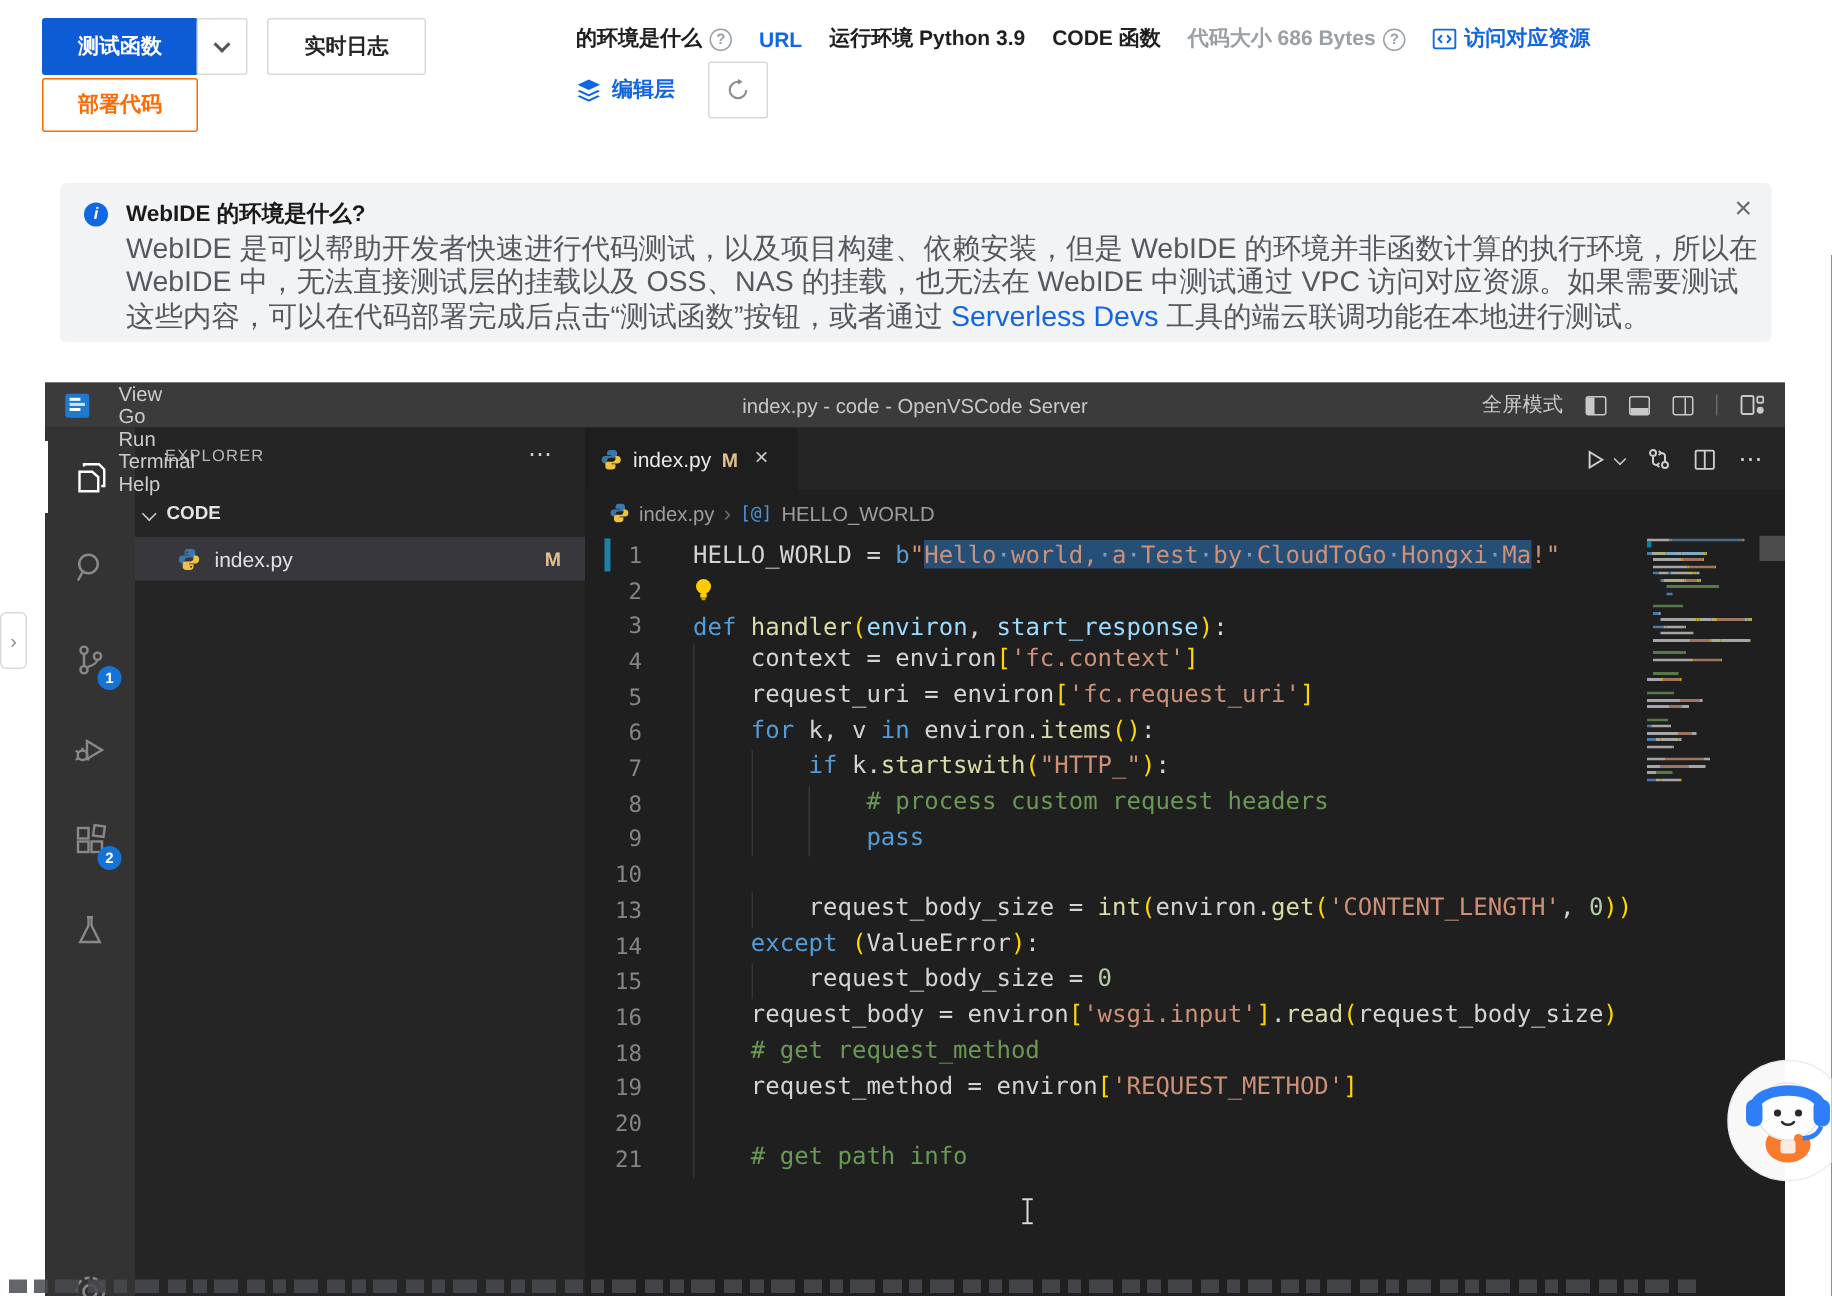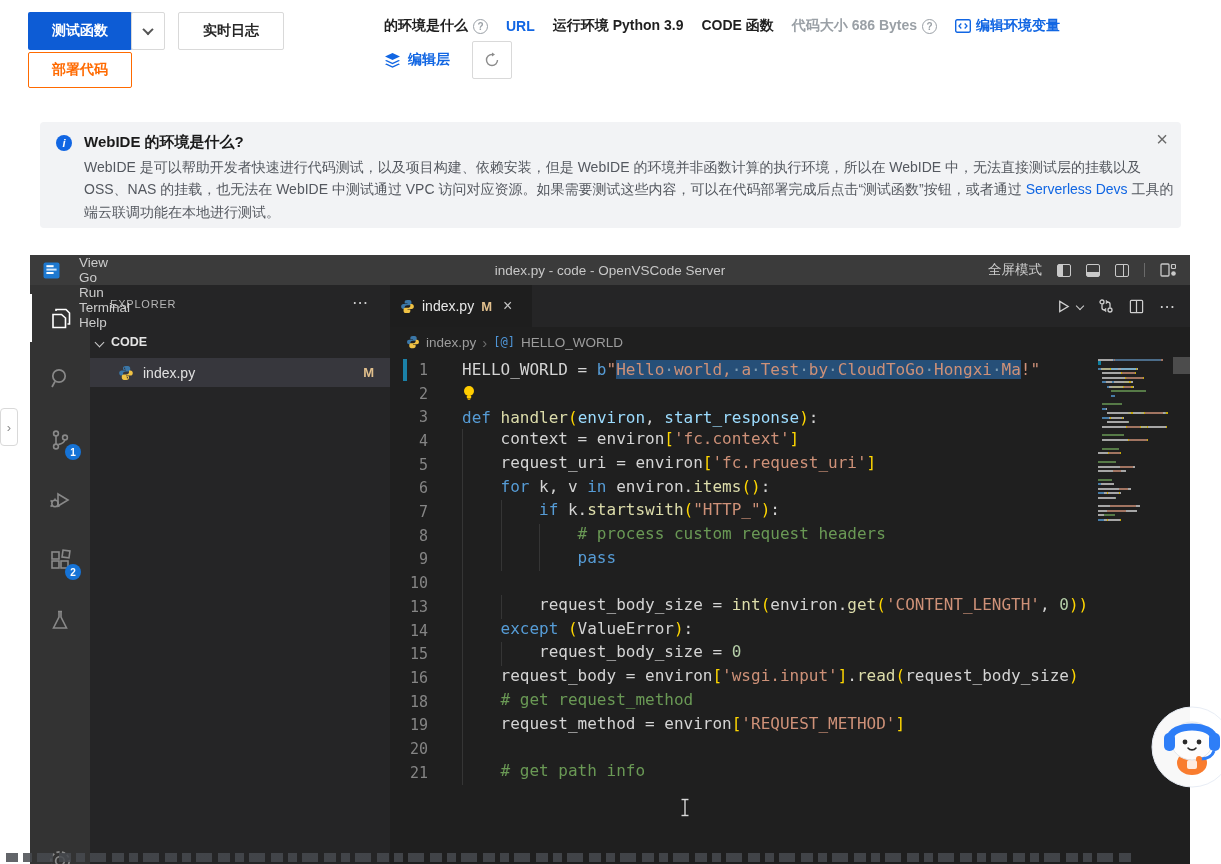--- a/index.html
+++ b/index.html
@@ -27,21 +27,21 @@
   .refresh-btn { position:absolute; left:472px; top:41px; width:40px; height:38px; border:1px solid #d9d9d9;
                  border-radius:2px; background:#fff; display:flex; align-items:center; justify-content:center; cursor:pointer; }
 
   
   .banner { position:absolute; left:40px; top:122px; width:1141px; height:106px;
             background:#f2f3f5; border-radius:4px; }
   .banner-icon { position:absolute; left:16px; top:13px; width:16px; height:16px; border-radius:50%;
                  background:#1166e3; color:#fff; font-size:11px; font-weight:700; font-style:italic;
                  display:flex; align-items:center; justify-content:center; }
   .banner-title { position:absolute; left:44px; top:11px; font-size:15px; font-weight:700; color:#1a1a1a; }
-  .banner-body { position:absolute; left:44px; top:34px; width:1092px; font-size:14px; color:#54585f; line-height:22.3px; }
+  .banner-body { position:absolute; left:44px; top:34px; width:1092px; font-size:19px; color:#54585f; line-height:22.3px; }
   .banner-body a { color:#1166e3; text-decoration:none; cursor:pointer; }
   .banner-close { position:absolute; right:13px; top:7px; font-size:20px; color:#6b6b6b; cursor:pointer; line-height:1;}
 
   
   .vscode { position:absolute; left:30px; top:255px; width:1160px; height:609px;
             background:#1f1f1f; overflow:hidden; }
   .titlebar { height:30px; background:#3b3b3b; display:flex; align-items:center; color:#cccccc; font-size:13.5px; position:relative; }
   .tb-logo { margin-left:13px; width:17px; height:17px; flex:none; }
   .tb-menus { display:flex; margin-left:8px; z-index:2;flex-direction:column; }
   .tb-menus span { padding:0 11px; cursor:pointer; }
@@ -146,21 +146,21 @@
   <span class="m-label">CODE 函数</span>
   <span class="meta-item">
       <span class="m-dim">代码大小 686 Bytes</span>
       <span class="qmark">?</span>
     </span>
   <span class="meta-item m-link">
     <svg width="16" height="14" viewBox="0 0 16 14" style="margin-right:5px">
         <rect x="0.7" y="0.7" width="14.6" height="12.6" rx="1.5" fill="none" stroke="#1166e3" stroke-width="1.4"></rect>
         <path d="M6.3 4.5 L4 7 L6.3 9.5 M9.7 4.5 L12 7 L9.7 9.5" fill="none" stroke="#1166e3" stroke-width="1.3"></path>
       </svg>
-    <span>编辑环境变量</span>
+    <span>访问对应资源</span>
   </span>
 </div>
 <div class="meta-row2">
   <svg width="17" height="17" viewBox="0 0 17 17">
       <path d="M8.5 1 L16 4.5 L8.5 8 L1 4.5 Z" fill="#1166e3"></path>
       <path d="M2.5 8 L8.5 10.8 L14.5 8 L16 8.8 L8.5 12.3 L1 8.8 Z" fill="#1166e3"></path>
       <path d="M2.5 11.5 L8.5 14.3 L14.5 11.5 L16 12.3 L8.5 15.8 L1 12.3 Z" fill="#1166e3"></path>
     </svg>
   <span class="m-link">编辑层</span>
 </div>

